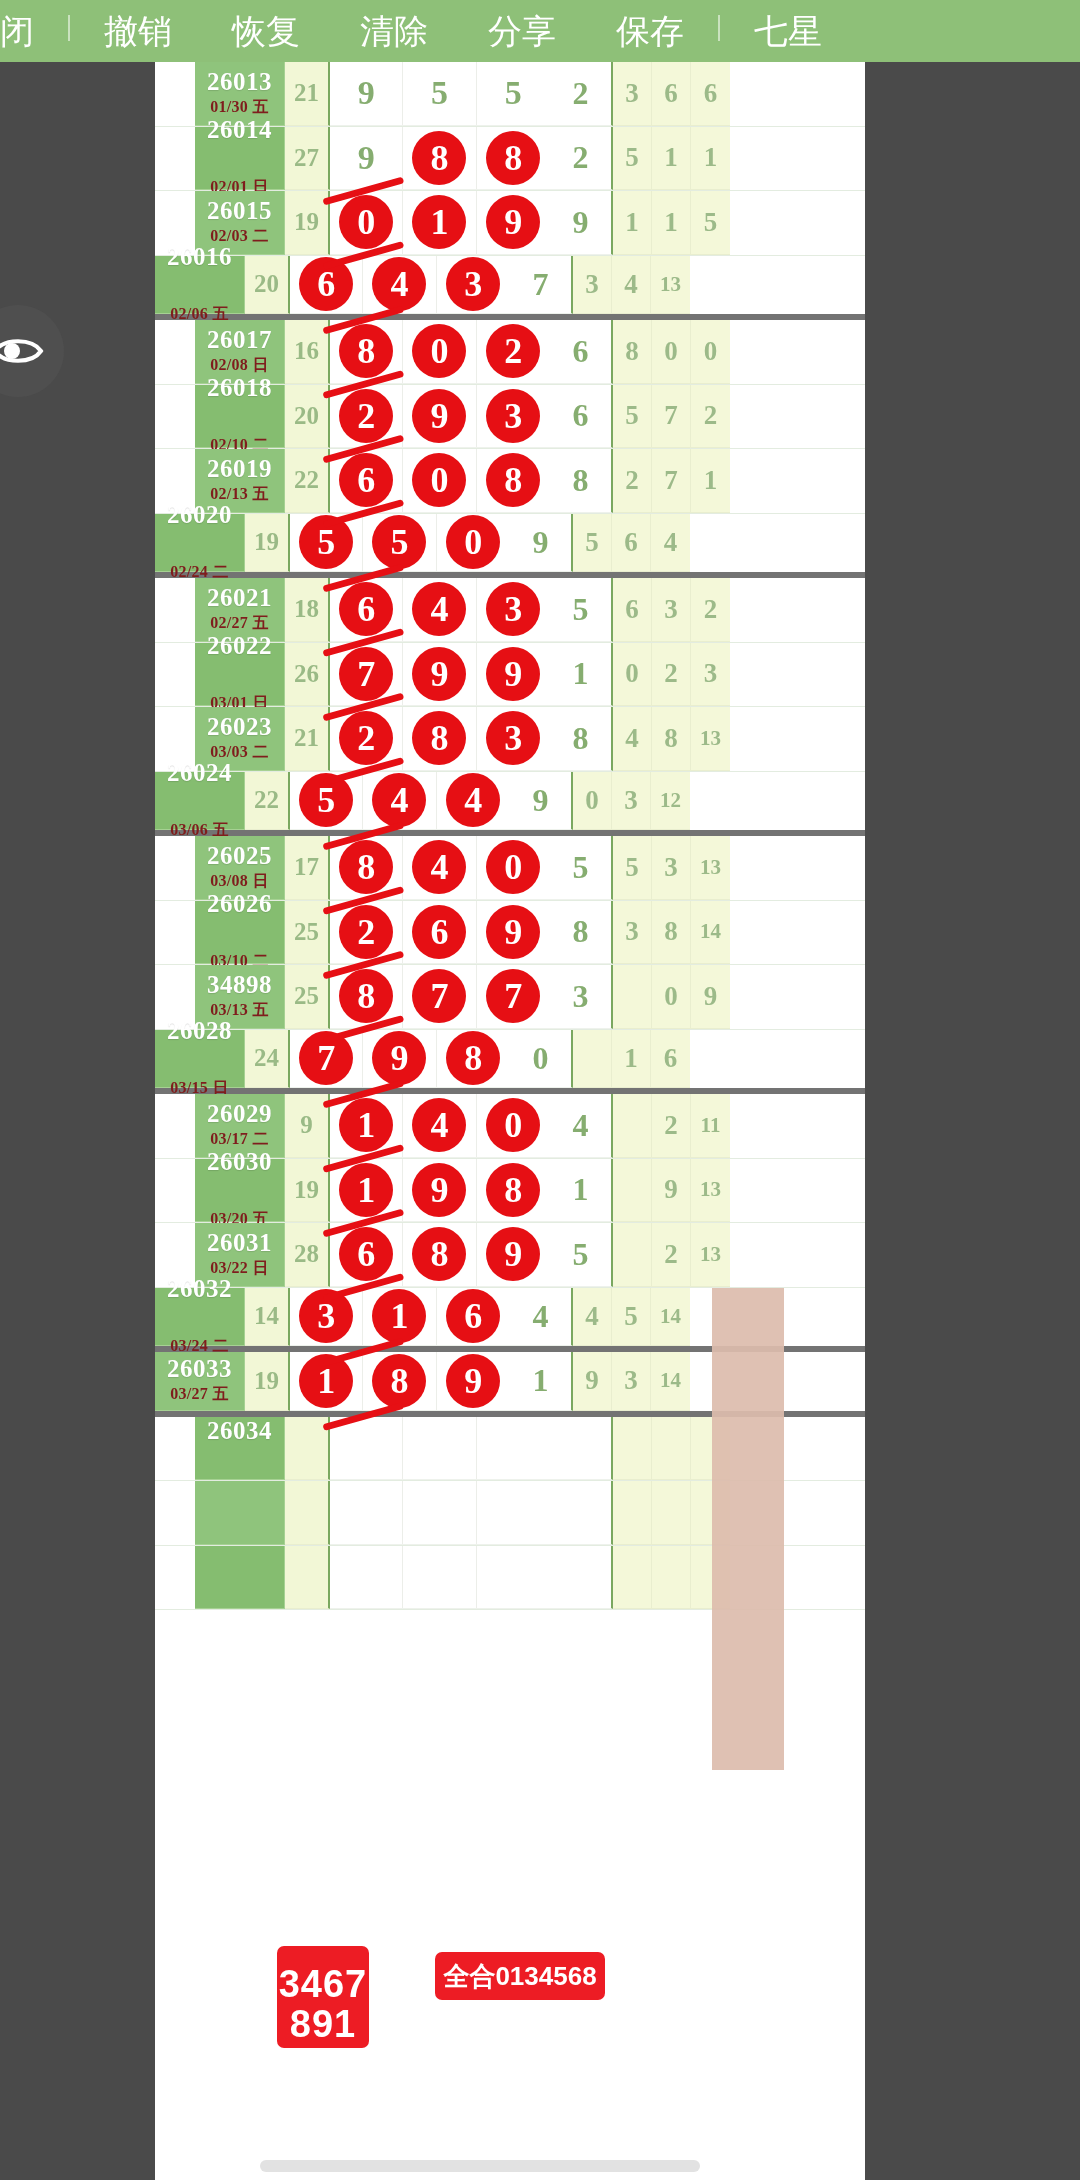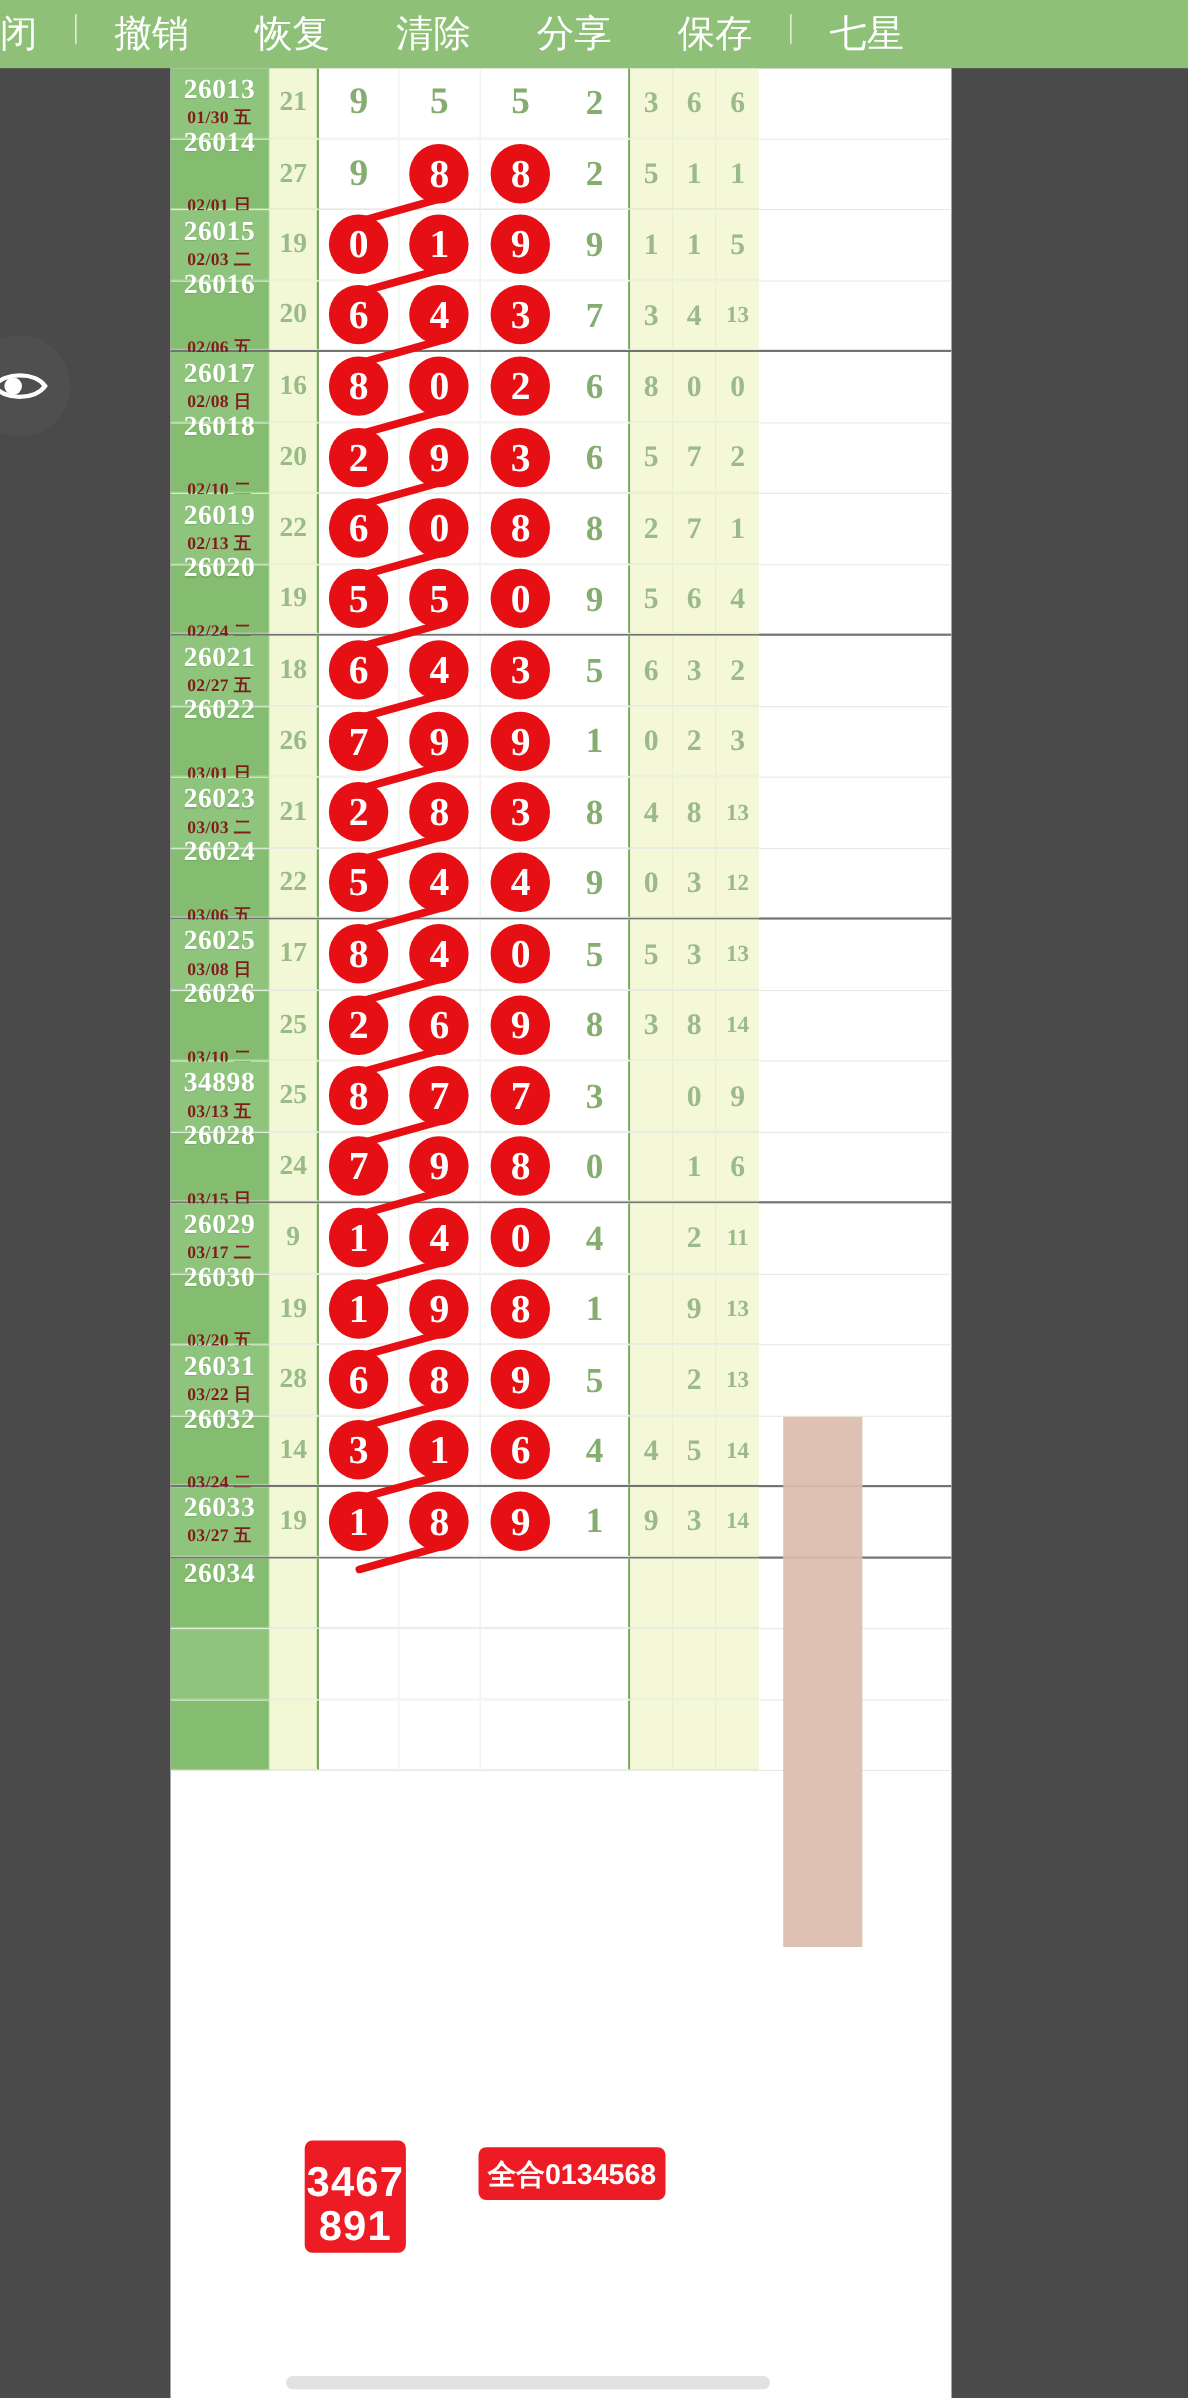--- a/index.html
+++ b/index.html
@@ -37,22 +37,22 @@
     overflow:hidden;
     z-index:10;
   }
   .rows{ position:relative; width:710px; }
 
   .row{
     position:relative;
     display:flex; width:710px; height:64.5px;
     align-items:stretch;
   }
-  .row.grp{ border-bottom:2px solid #737373; }
-  .row.thin{ border-bottom:1px solid #e3ece0; }
+  .row.grp{ border-bottom:6px solid #737373; }
+  .row.thin{ border-bottom:1px solid #e3ece0;padding-left:40px; }
 
   
   .c-id{
     width:90px; background:#8fc47c;
     display:flex; flex-direction:column;
     align-items:center; justify-content:center;
     border-bottom:1px solid #a6d193;
     border-right:1px solid #a6d193;
   }
   .row.alt .c-id{ background:#85bd70;gap:32px; }

